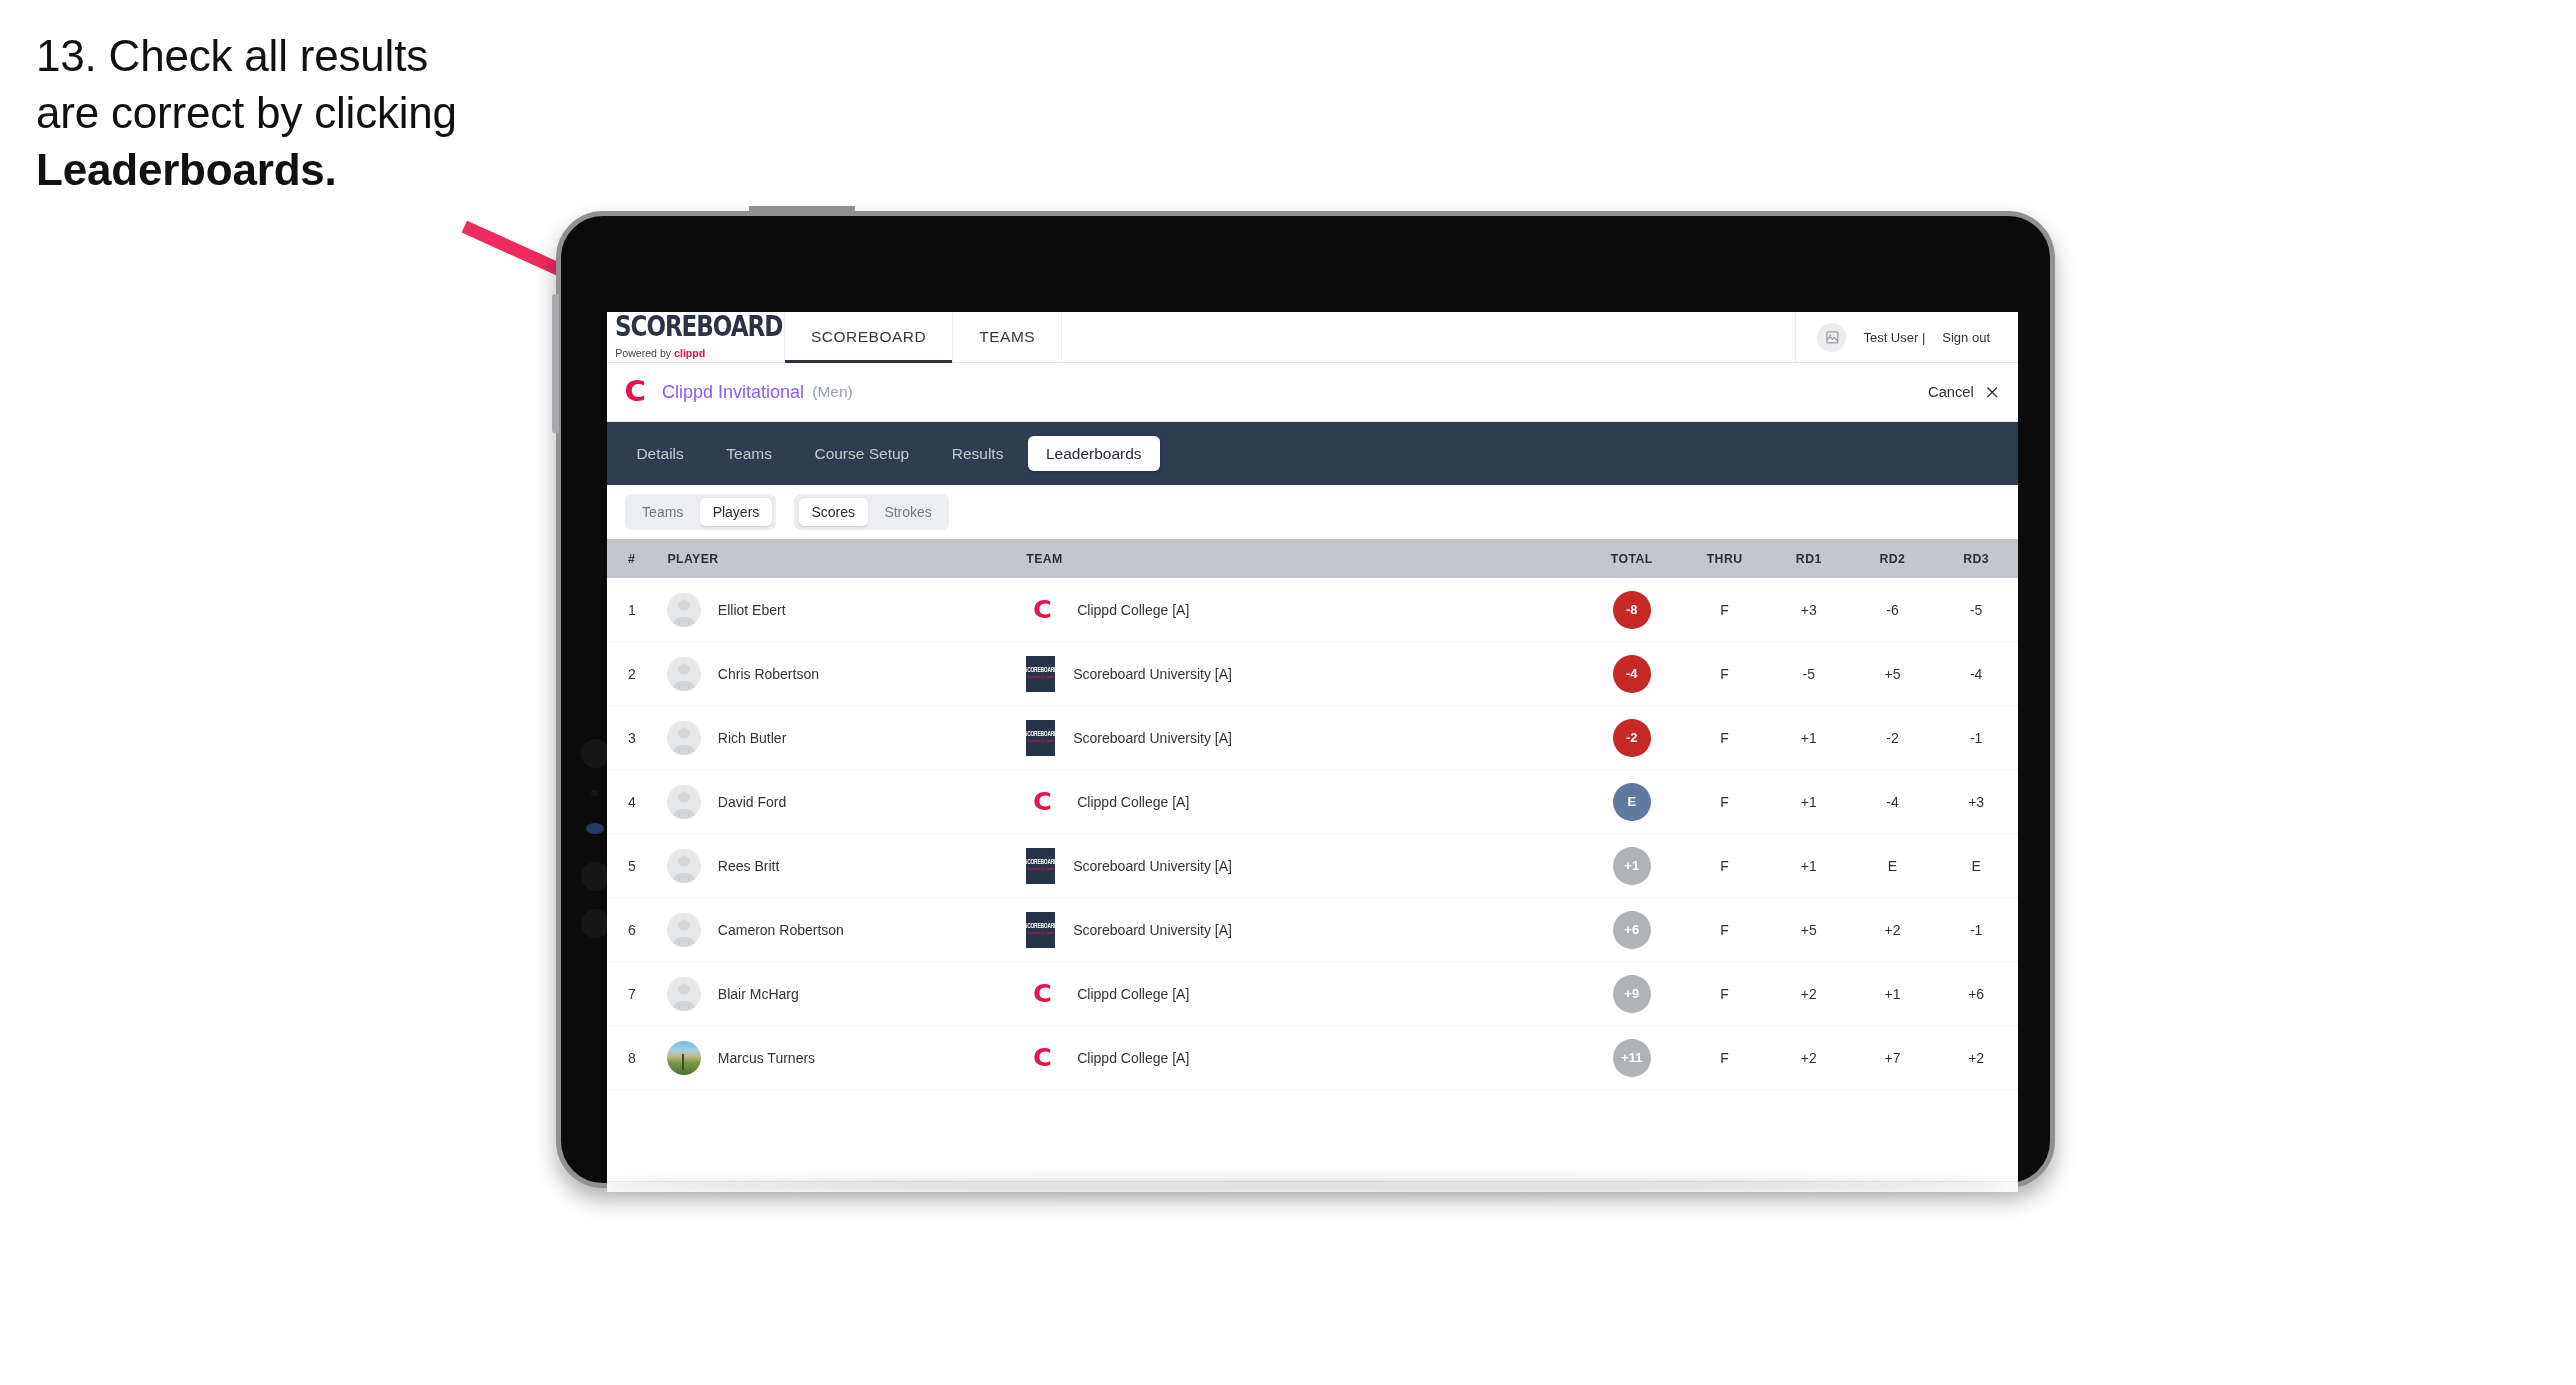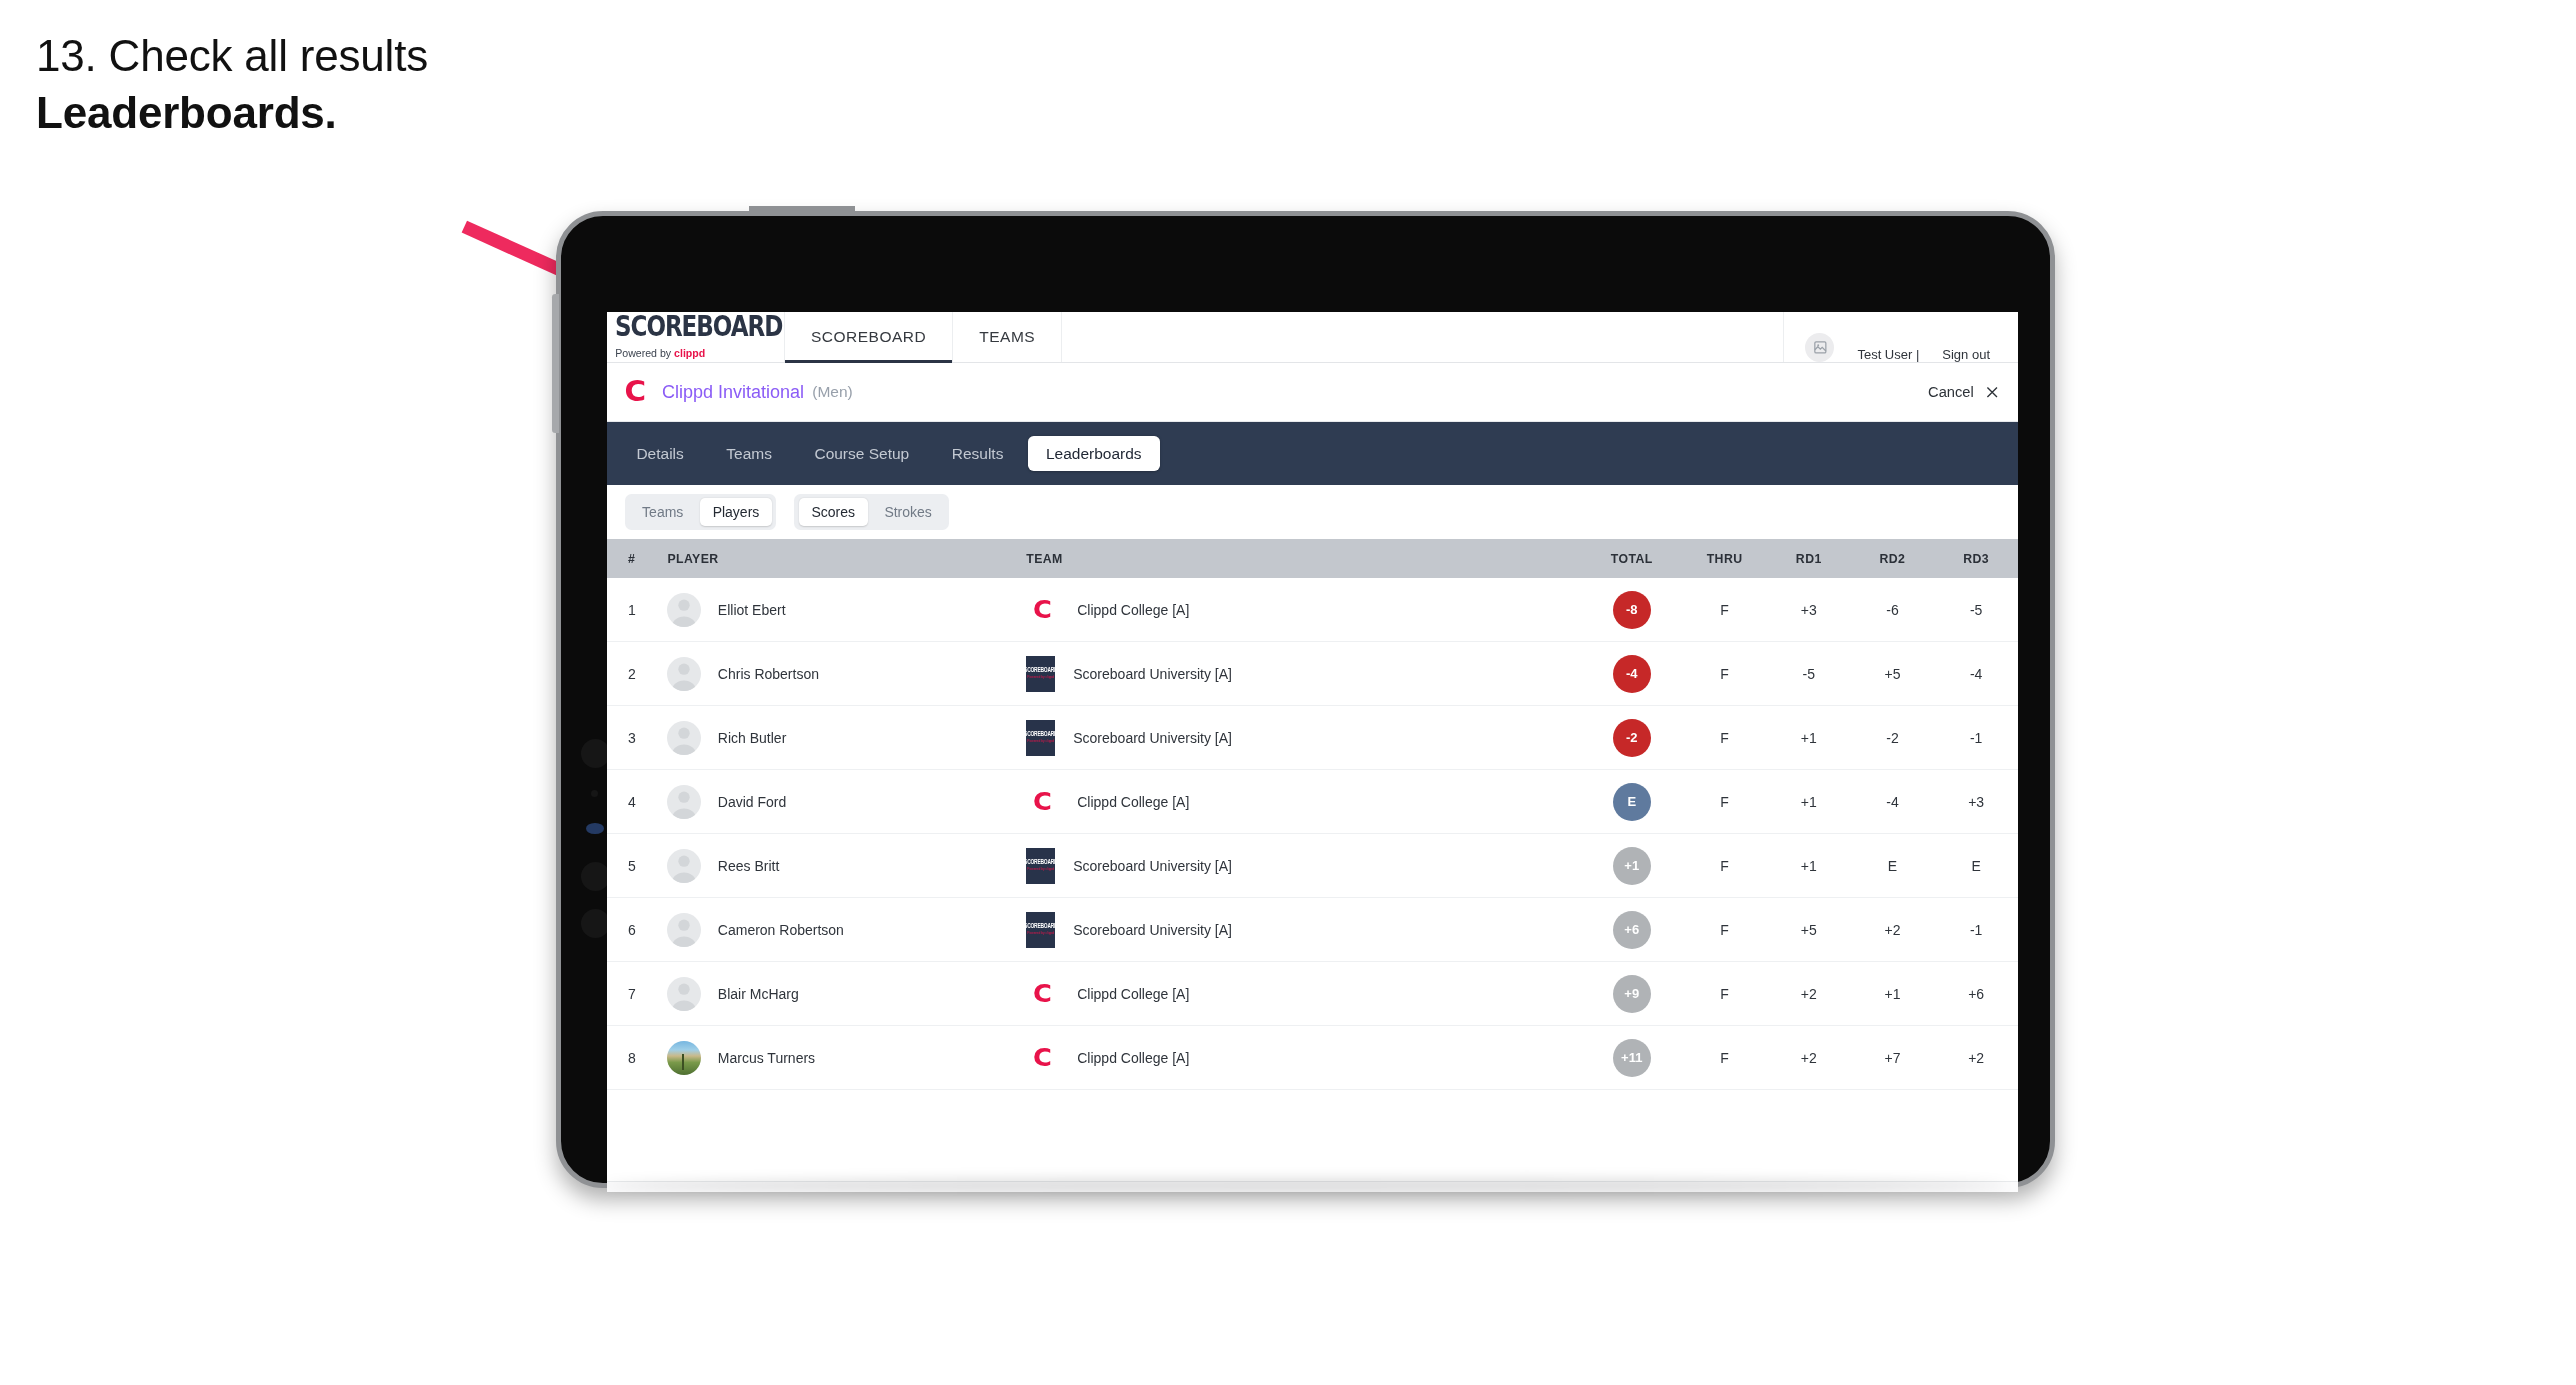--- a/index.html
+++ b/index.html
@@ -134,21 +134,21 @@
     white-space: nowrap;
   }
   .navtab.active::after {
     content: "";
     position: absolute;
     left: 0; right: 0; bottom: -0.8px;
     height: 3.3px; background: #2b3445;
   }
   .nav-spacer { flex: 1 1 auto; border-right: 0.8px solid #eceef0; }
   .user-area {
-    display: flex; align-items: flex-end; gap: 23px;
+    display: flex; align-items: center; gap: 17px;
     padding: 0 28px 0 21px;
     font-size: 13px;
     color: #2f343b;
     white-space: nowrap;
   }
   .avatar-circle {
     width: 29px; height: 29px; border-radius: 50%;
     background: #ececee;
     display: flex; align-items: center; justify-content: center;
   }
@@ -321,20 +321,21 @@
     flex: 0 0 auto;
   }
 </style>
 </head>
 <body>
 
 <div id="stage">
 
   <div class="caption">
     <span class="line">13. Check all results</span>
+    <span class="line">are correct by clicking</span>
     <span class="line bold">Leaderboards.</span>
   </div>
 
   <svg class="arrow-svg" viewBox="0 0 3151 1695">
     <defs>
       <marker id="arrowhead" markerWidth="5" markerHeight="5" refX="1.2" refY="2.5" orient="auto">
         <path d="M0,0 L5,2.5 L0,5 z" fill="#ee2a5e"></path>
       </marker>
     </defs>
     <line x1="568" y1="277" x2="1168" y2="548" stroke="#ee2a5e" stroke-width="16" marker-end="url(#arrowhead)"></line>

